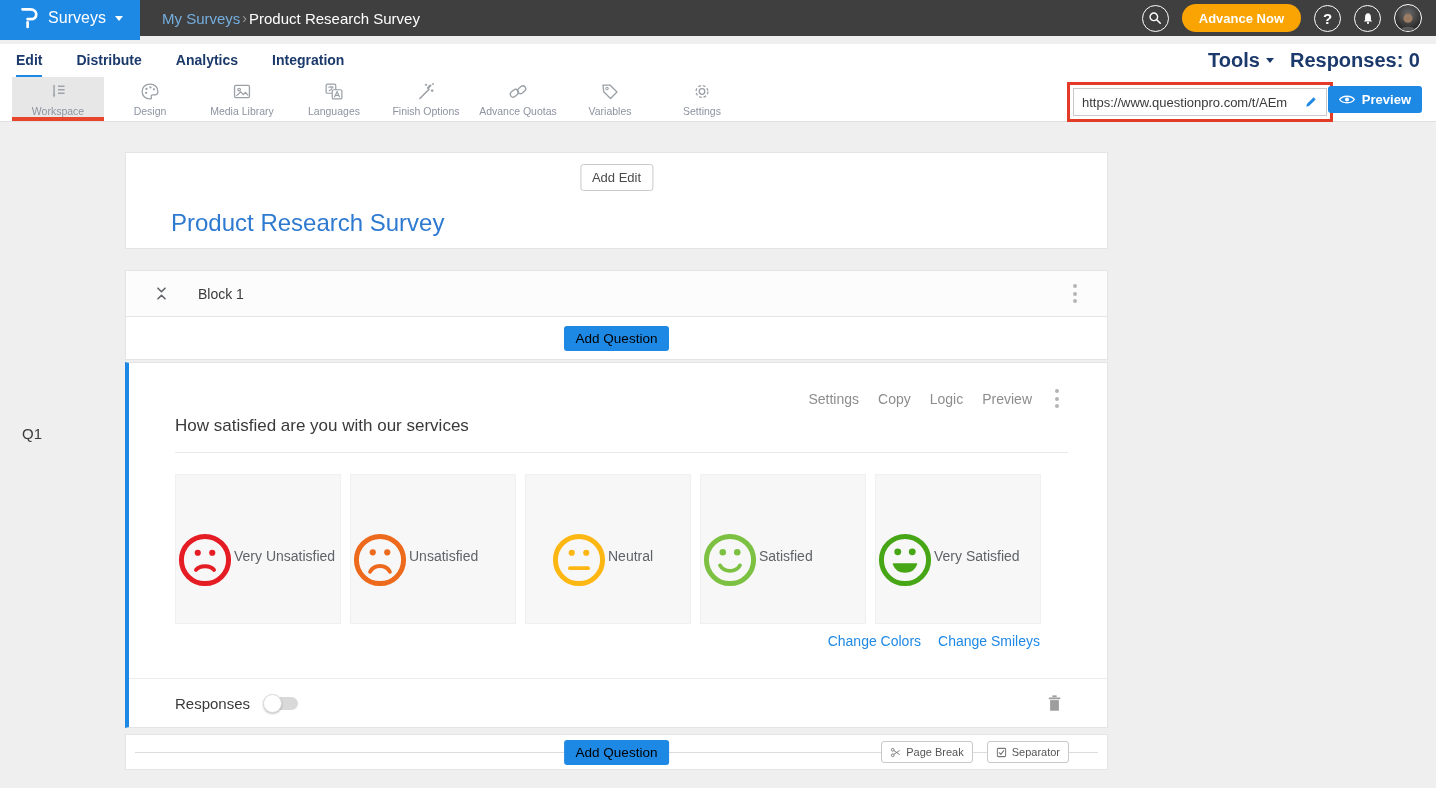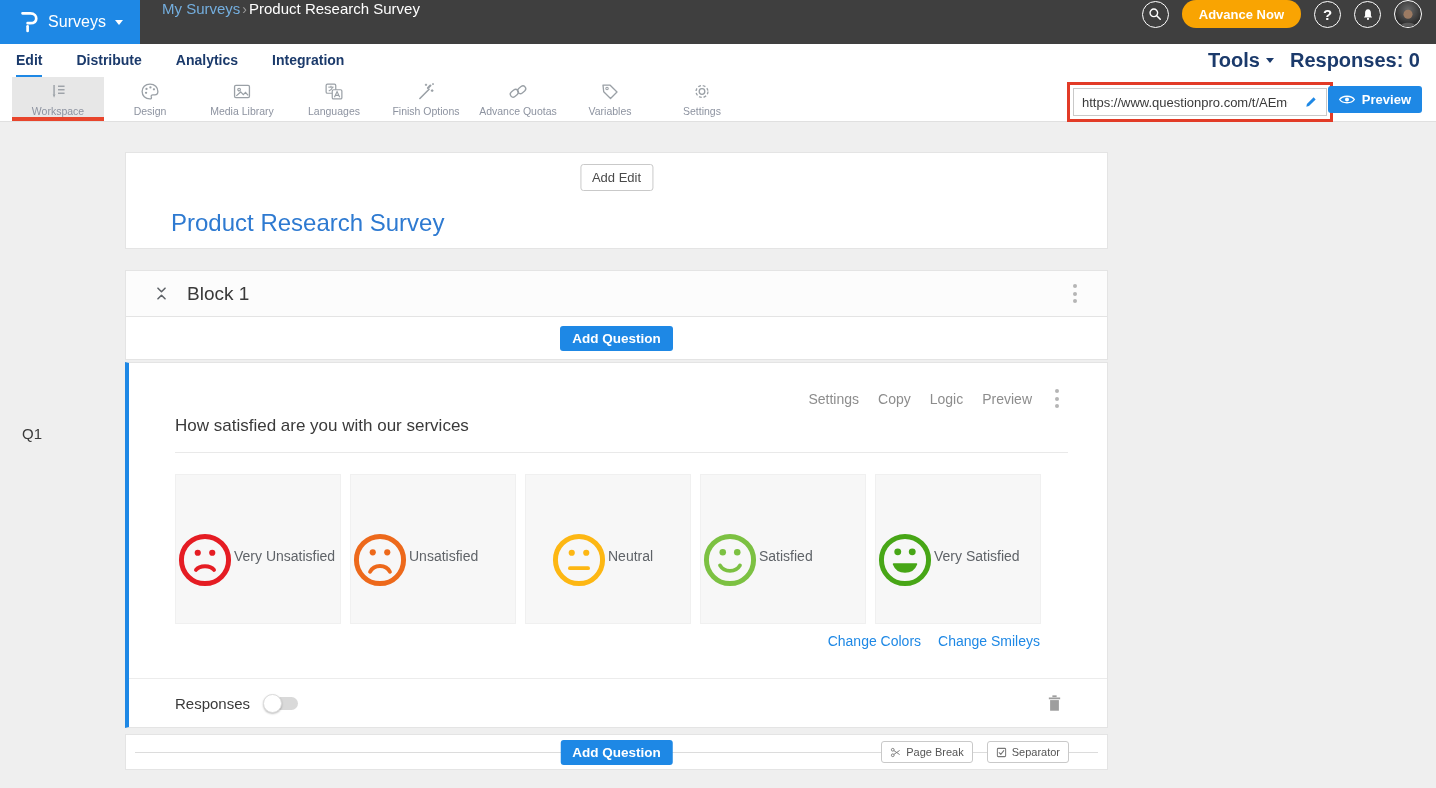--- a/index.html
+++ b/index.html
@@ -1,21 +1,21 @@
 <!DOCTYPE html>
 <html><head>
 <meta charset="utf-8">
 <style>
   * { margin:0; padding:0; box-sizing:border-box; }
   html,body { width:1436px; height:788px; }
   body { font-family:"Liberation Sans", sans-serif; position:relative; background:#efefef; overflow:hidden; }
   svg { display:block; }
 
   
-  .topbar { position:absolute; top:0; left:0; right:0; height:44px; background:#3f3f3f; display:flex; align-items:flex-start; z-index:5; }
+  .topbar { position:absolute; top:0; left:0; right:0; height:36px; background:#3f3f3f; display:flex; align-items:center; z-index:5; }
   .logo-area { width:140px; height:44px; background:#1e88e5; display:flex; align-items:center; justify-content:center; gap:9px; color:#fff; cursor:pointer; }
   .logo-area .product { font-size:16px; }
   .caret { width:0; height:0; border-left:4.5px solid transparent; border-right:4.5px solid transparent; border-top:5px solid currentColor; display:inline-block; }
   .breadcrumb { display:flex; align-items:center; gap:2px; margin-left:22px; font-size:15px; }
   .bc-parent { color:#74aede; cursor:pointer; }
   .bc-sep { color:#9a9a9a; font-size:14px; }
   .bc-current { color:#fff; }
   .topbar-right { margin-left:auto; display:flex; align-items:center; gap:13px; margin-right:14px; }
   .circle-icon { width:27px; height:27px; border:1.6px solid #fff; border-radius:50%; display:flex; align-items:center; justify-content:center; color:#fff; cursor:pointer; flex:0 0 auto; }
   .circle-icon.help { font-size:15px; font-weight:700; }
@@ -47,27 +47,27 @@
   .q-id { position:absolute; left:22px; top:303px; font-size:15px; color:#3a3a3a; }
   .column { position:absolute; left:125px; width:983px; top:0; height:100%; }
   .card { position:absolute; left:0; width:100%; background:#fff; border:1px solid #e4e4e4; }
 
   .title-card { top:30px; height:97px; }
   .add-logo-btn { position:absolute; left:50%; transform:translateX(-50%); top:11px; background:#fff; border:1px solid #c9c9c9; border-radius:3px; padding:5px 11px; font-size:13px; color:#4a4a4a; font-family:inherit; cursor:pointer; }
   .survey-title { position:absolute; left:45px; top:56px; font-size:24px; color:#2e7ad1; cursor:text; }
 
   .block-header { top:148px; height:47px; background:#fcfcfc; display:flex; align-items:center; }
   .collapse-ico { margin-left:27px; color:#5f6368; cursor:pointer; }
-  .block-title { margin-left:17px; font-size:19px; color:#3a3a3a;text-align:right; }
+  .block-title { margin-left:28px; font-size:14px; color:#3a3a3a;text-align:right; }
   .kebab { display:flex; flex-direction:column; gap:3.5px; cursor:pointer; padding:4px; }
   .kebab i { width:4px; height:4px; border-radius:50%; background:#b5b5b5; }
   .block-kebab { margin-left:auto; margin-right:26px; }
 
   .addq-strip { top:195px; height:43px; border-top:none; display:flex; align-items:center; justify-content:center; }
-  .add-q-btn { background:#1e88e5; color:#ffffff; border:none; border-radius:3px; height:25px; padding:0 12px; font-size:13.5px; font-weight:700; font-family:inherit; cursor:pointer; }
+  .add-q-btn { background:#1e88e5; color:#000000; border:none; border-radius:3px; height:25px; padding:0 12px; font-size:13.5px; font-weight:400; font-family:inherit; cursor:pointer; }
 
   .question-card { top:240px; height:366px; border-left:4px solid #1e88e5; }
   .q-menu { position:absolute; top:22px; right:44px; display:flex; align-items:center; gap:19px; font-size:14px; color:#8d8d8d; }
   .q-menu span { cursor:pointer; }
   .q-title { position:absolute; top:53px; left:46px; right:39px; font-size:17px; color:#3a3a3a; padding-bottom:16px; border-bottom:1px solid #e9e9e9; cursor:text; }
   .options { position:absolute; top:111px; left:46px; display:flex; gap:9px; }
   .option-card { width:166px; height:150px; background:#f7f7f7; border:1px solid #f0f0f0; display:flex; flex-direction:row; align-items:center; cursor:pointer; }
   .option-card svg { margin-top:21px; }
   .option-label { margin-top:14px; font-size:14px; color:#5f6368; }
   .q-links { position:absolute; top:270px; right:67px; display:flex; gap:17px; font-size:14px; color:#1e88e5; }

